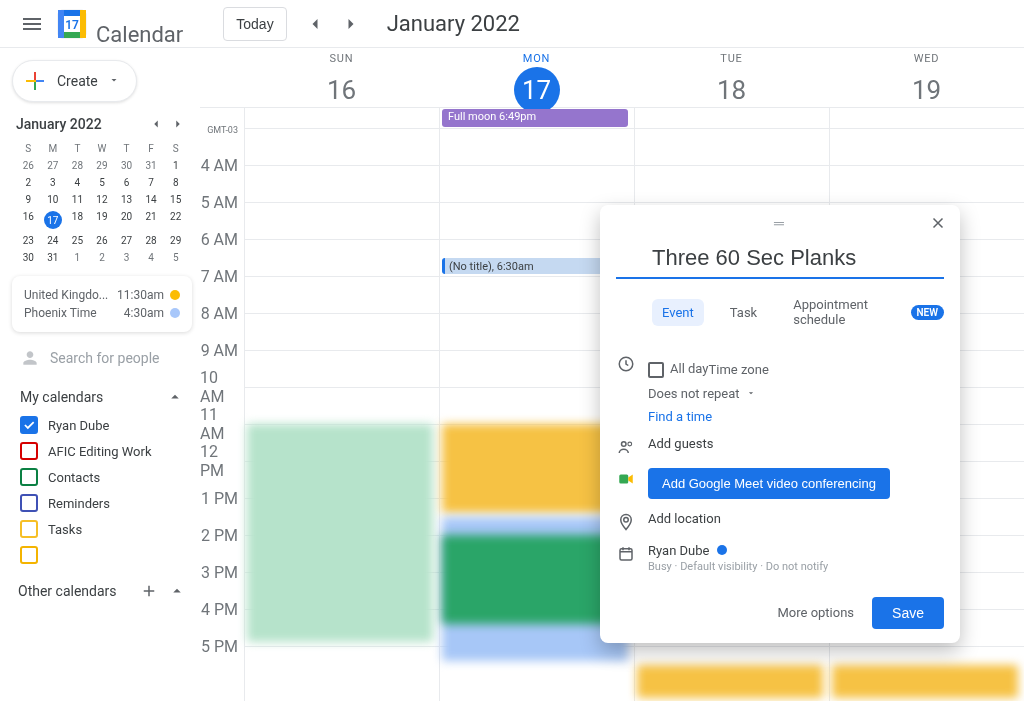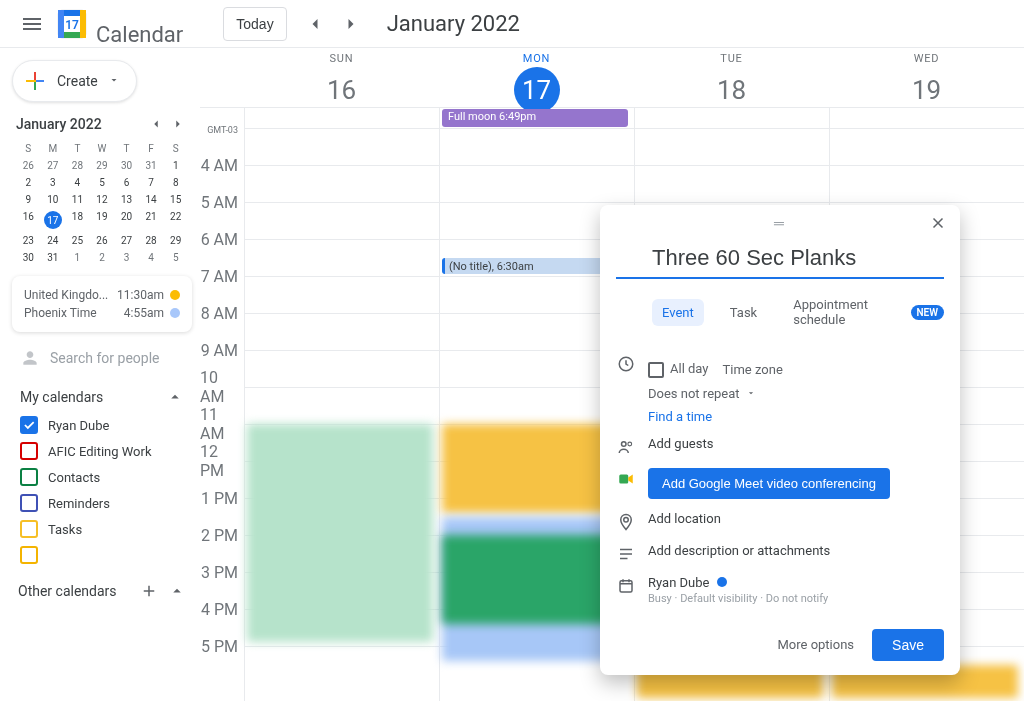--- a/index.html
+++ b/index.html
@@ -104,21 +104,21 @@
 .title-input { width: 100%; border: none; border-bottom: 2px solid #1a73e8; font-size: 22px; padding: 4px 0 6px 36px; color: #3c4043; outline: none; margin-bottom: 12px; }
 .type-tabs { display: flex; gap: 16px; align-items: center; padding-left: 36px; margin-bottom: 14px; }
 .type-tab { font-size: 13px; color: #5f6368; padding: 6px 10px; border-radius: 6px; cursor: pointer; }
 .type-tab.active { background: #e8f0fe; color: #1a73e8; }
 .new-badge { background: #1a73e8; color: #fff; font-size: 10px; padding: 2px 6px; border-radius: 10px; font-weight: 600; }
 .prow { display: flex; gap: 12px; padding: 6px 0; align-items: flex-start; }
 .prow .picon { width: 20px; flex-shrink: 0; display: flex; justify-content: center; padding-top: 2px; }
 .prow .picon svg { width: 18px; height: 18px; fill: #5f6368; }
 .prow .pcontent { flex: 1; font-size: 13px; color: #3c4043; }
 .time-line { color: #3c4043; }
-.sub-line { display: flex; align-items: center; gap: 14px; margin-top: 8px; color: #5f6368; }
+.sub-line { display: flex; align-items: center; margin-top: 8px; color: #5f6368; }
 .allday-chk { width: 16px; height: 16px; border: 2px solid #5f6368; border-radius: 2px; display: inline-block; margin-right: 6px; vertical-align: middle; }
 .repeat-line { margin-top: 8px; color: #5f6368; display: flex; align-items: center; gap: 6px; }
 .repeat-line svg { width: 10px; height: 10px; fill: #5f6368; }
 .find-time { color: #1a73e8; margin-top: 8px; cursor: pointer; font-size: 13px; }
 .plink { color: #5f6368; cursor: pointer; }
 .meet-btn { background: #1a73e8; color: #fff; border: none; border-radius: 4px; padding: 8px 14px; font-size: 13px; cursor: pointer; }
 .meet-icon { width: 20px; height: 20px; }
 .calinfo-name { font-size: 13px; color: #3c4043; display: flex; align-items: center; gap: 8px; }
 .calinfo-dot { width: 10px; height: 10px; border-radius: 50%; background: #1a73e8; }
 .calinfo-sub { font-size: 11px; color: #9aa0a6; margin-top: 2px; }
@@ -250,21 +250,21 @@
     </div>
 
     <div class="world-card" id="world-card">
         <div class="world-row">
           <span class="lbl">United Kingdo...</span>
           <span class="tm">11:30am</span>
           <span class="world-dot" style="background:#fbbc04"></span>
         </div>
         <div class="world-row">
           <span class="lbl">Phoenix Time</span>
-          <span class="tm">4:55am</span>
+          <span class="tm">4:30am</span>
           <span class="world-dot" style="background:#a8c7fa"></span>
         </div>
       </div>
 
     <div class="search-row">
       <svg viewBox="0 0 24 24">
           <path d="M12 12c2 0 4-2 4-4s-2-4-4-4-4 2-4 4 2 4 4 4zm0 2c-3 0-8 1.5-8 4v2h16v-2c0-2.5-5-4-8-4z"></path>
         </svg>
       <span>Search for people</span>
     </div>
@@ -502,28 +502,20 @@
       <div class="picon">
           <svg viewBox="0 0 24 24">
             <path d="M12 2C8 2 5 5 5 9c0 5 7 13 7 13s7-8 7-13c0-4-3-7-7-7zm0 10a3 3 0 110-6 3 3 0 010 6z" fill="none" stroke="#5f6368" stroke-width="2"></path>
           </svg>
         </div>
       <div class="pcontent plink">Add location</div>
     </div>
     <div class="prow">
       <div class="picon">
           <svg viewBox="0 0 24 24">
-            <path d="M4 6h16M4 12h16M4 18h10" stroke="#5f6368" stroke-width="2"></path>
-          </svg>
-        </div>
-      <div class="pcontent plink">Add description or attachments</div>
-    </div>
-    <div class="prow">
-      <div class="picon">
-          <svg viewBox="0 0 24 24">
             <rect x="4" y="5" width="16" height="15" rx="2" fill="none" stroke="#5f6368" stroke-width="2"></rect>
             <path d="M4 9h16M8 3v4M16 3v4" stroke="#5f6368" stroke-width="2"></path>
           </svg>
         </div>
       <div class="pcontent">
         <div class="calinfo-name">
             <span>Ryan Dube</span>
             <span class="calinfo-dot"></span>
           </div>
         <div class="calinfo-sub">Busy · Default visibility · Do not notify</div>

